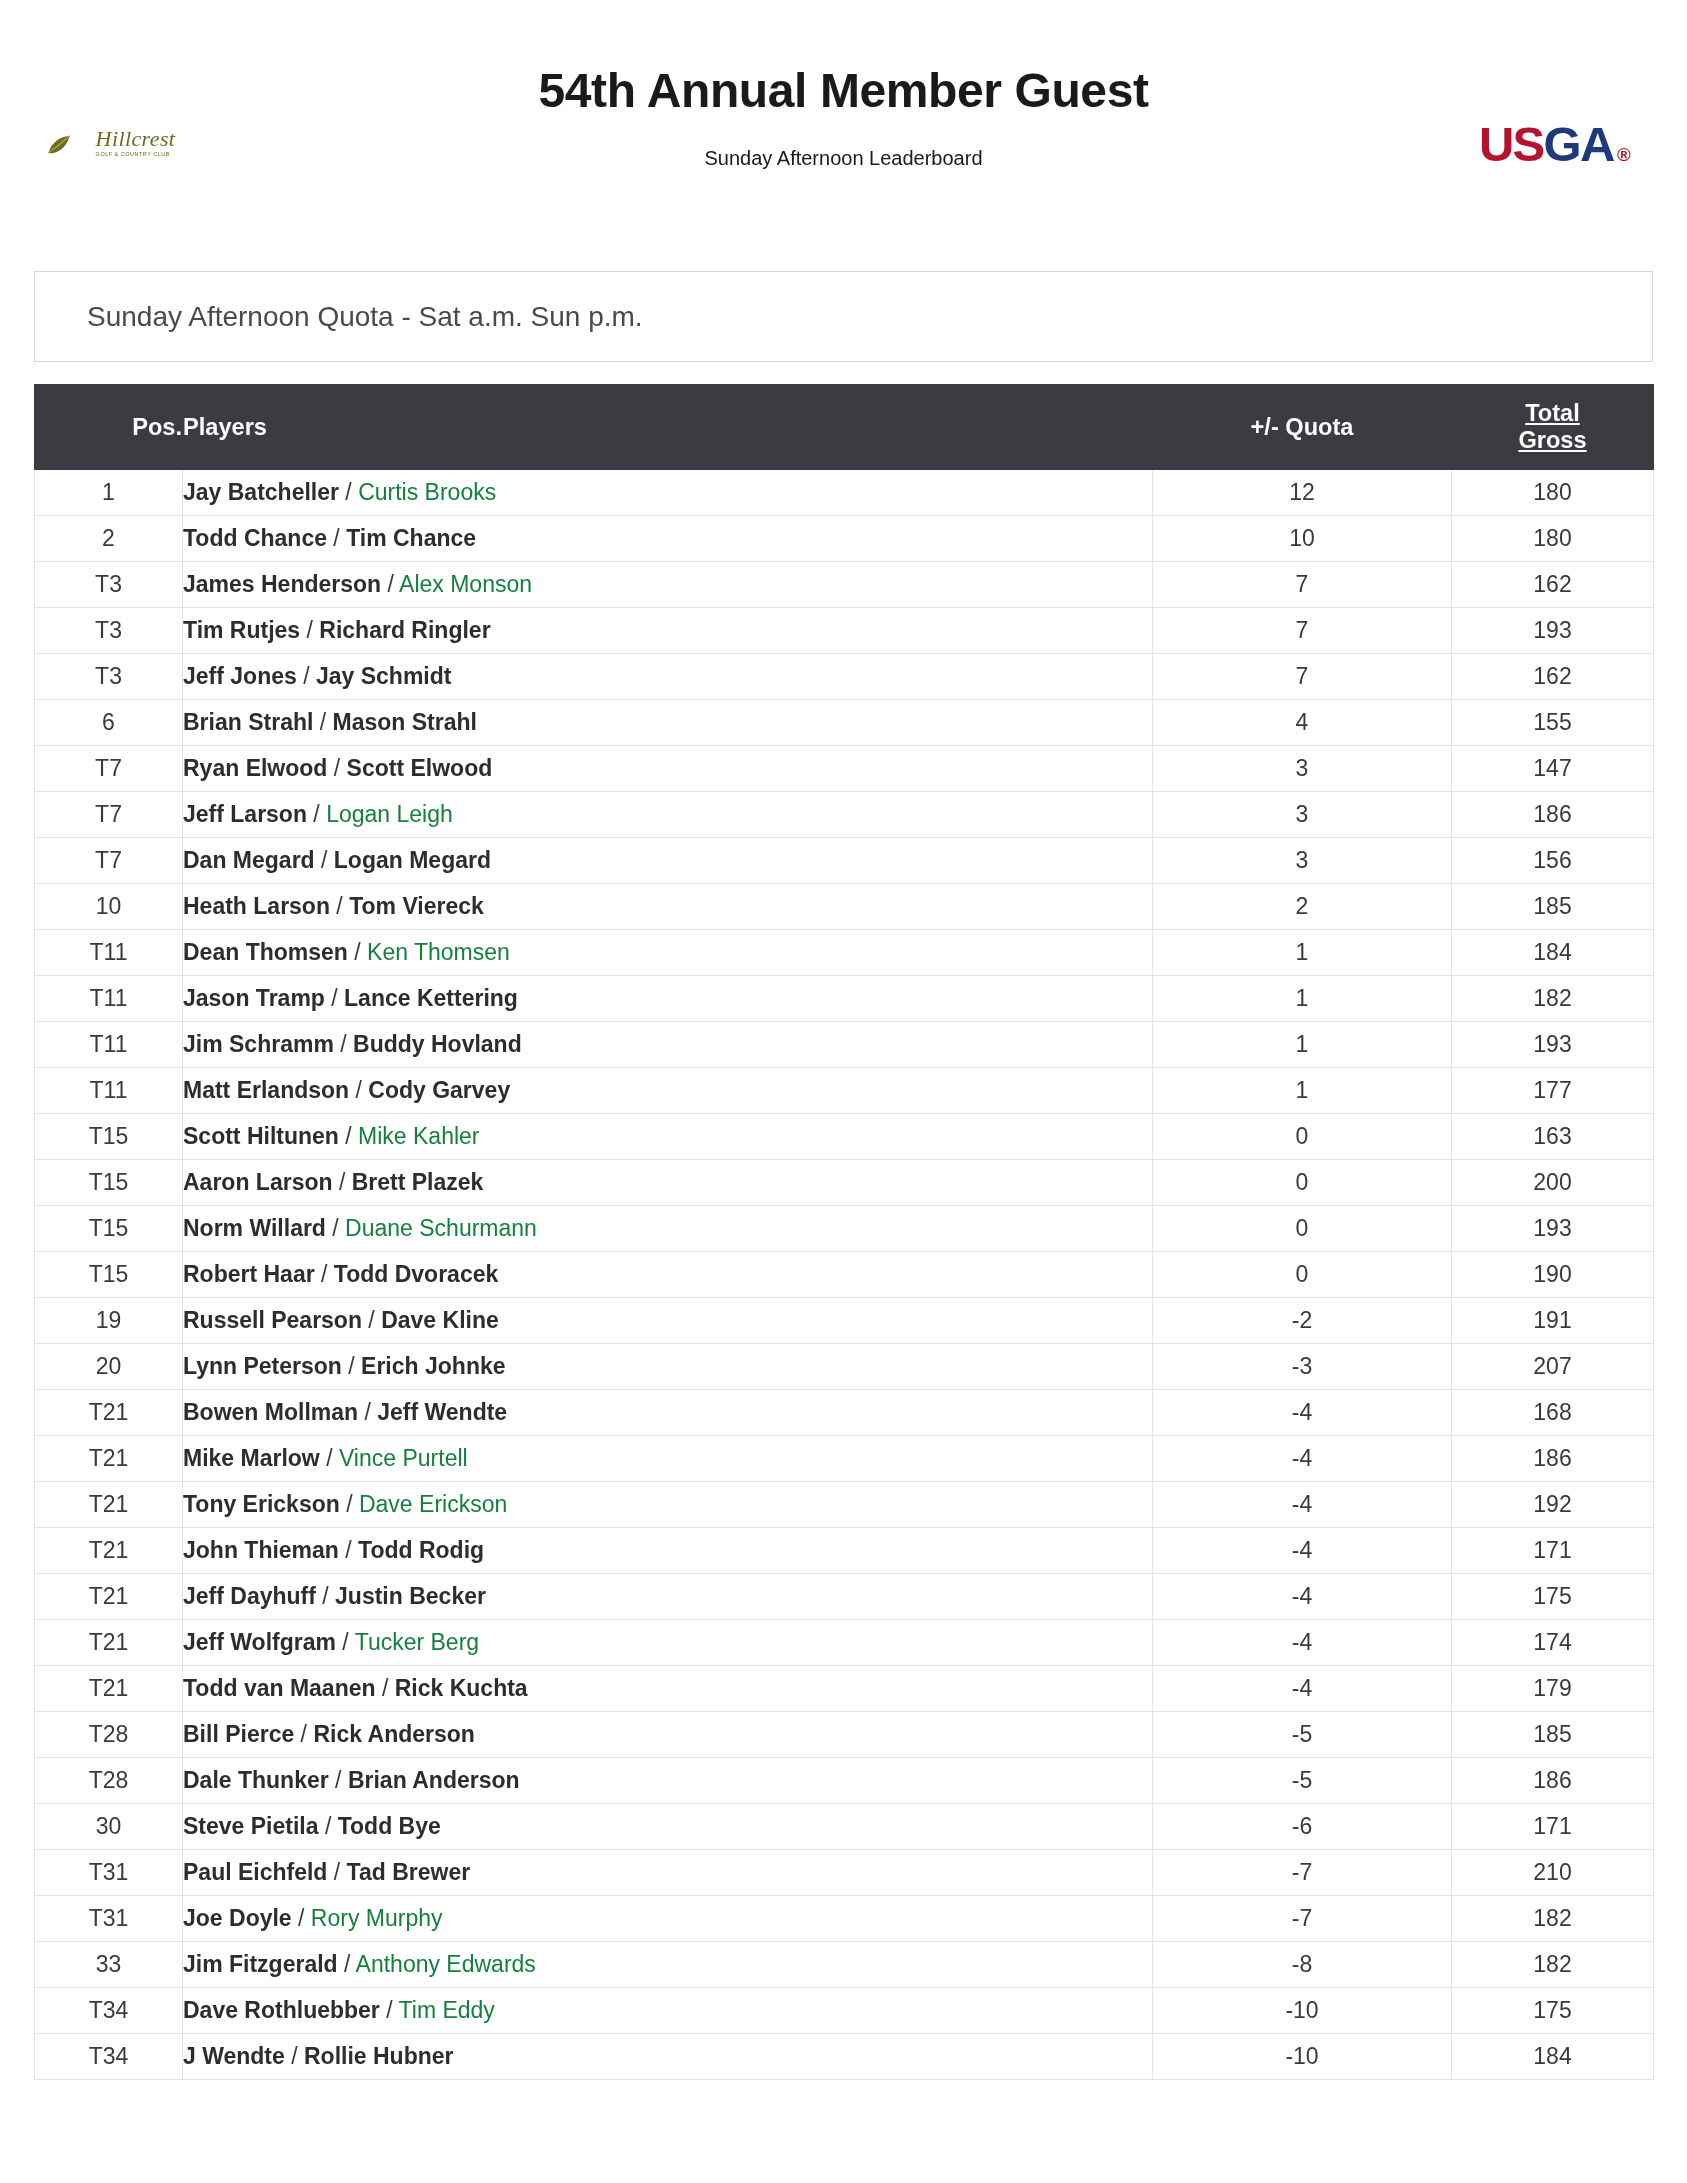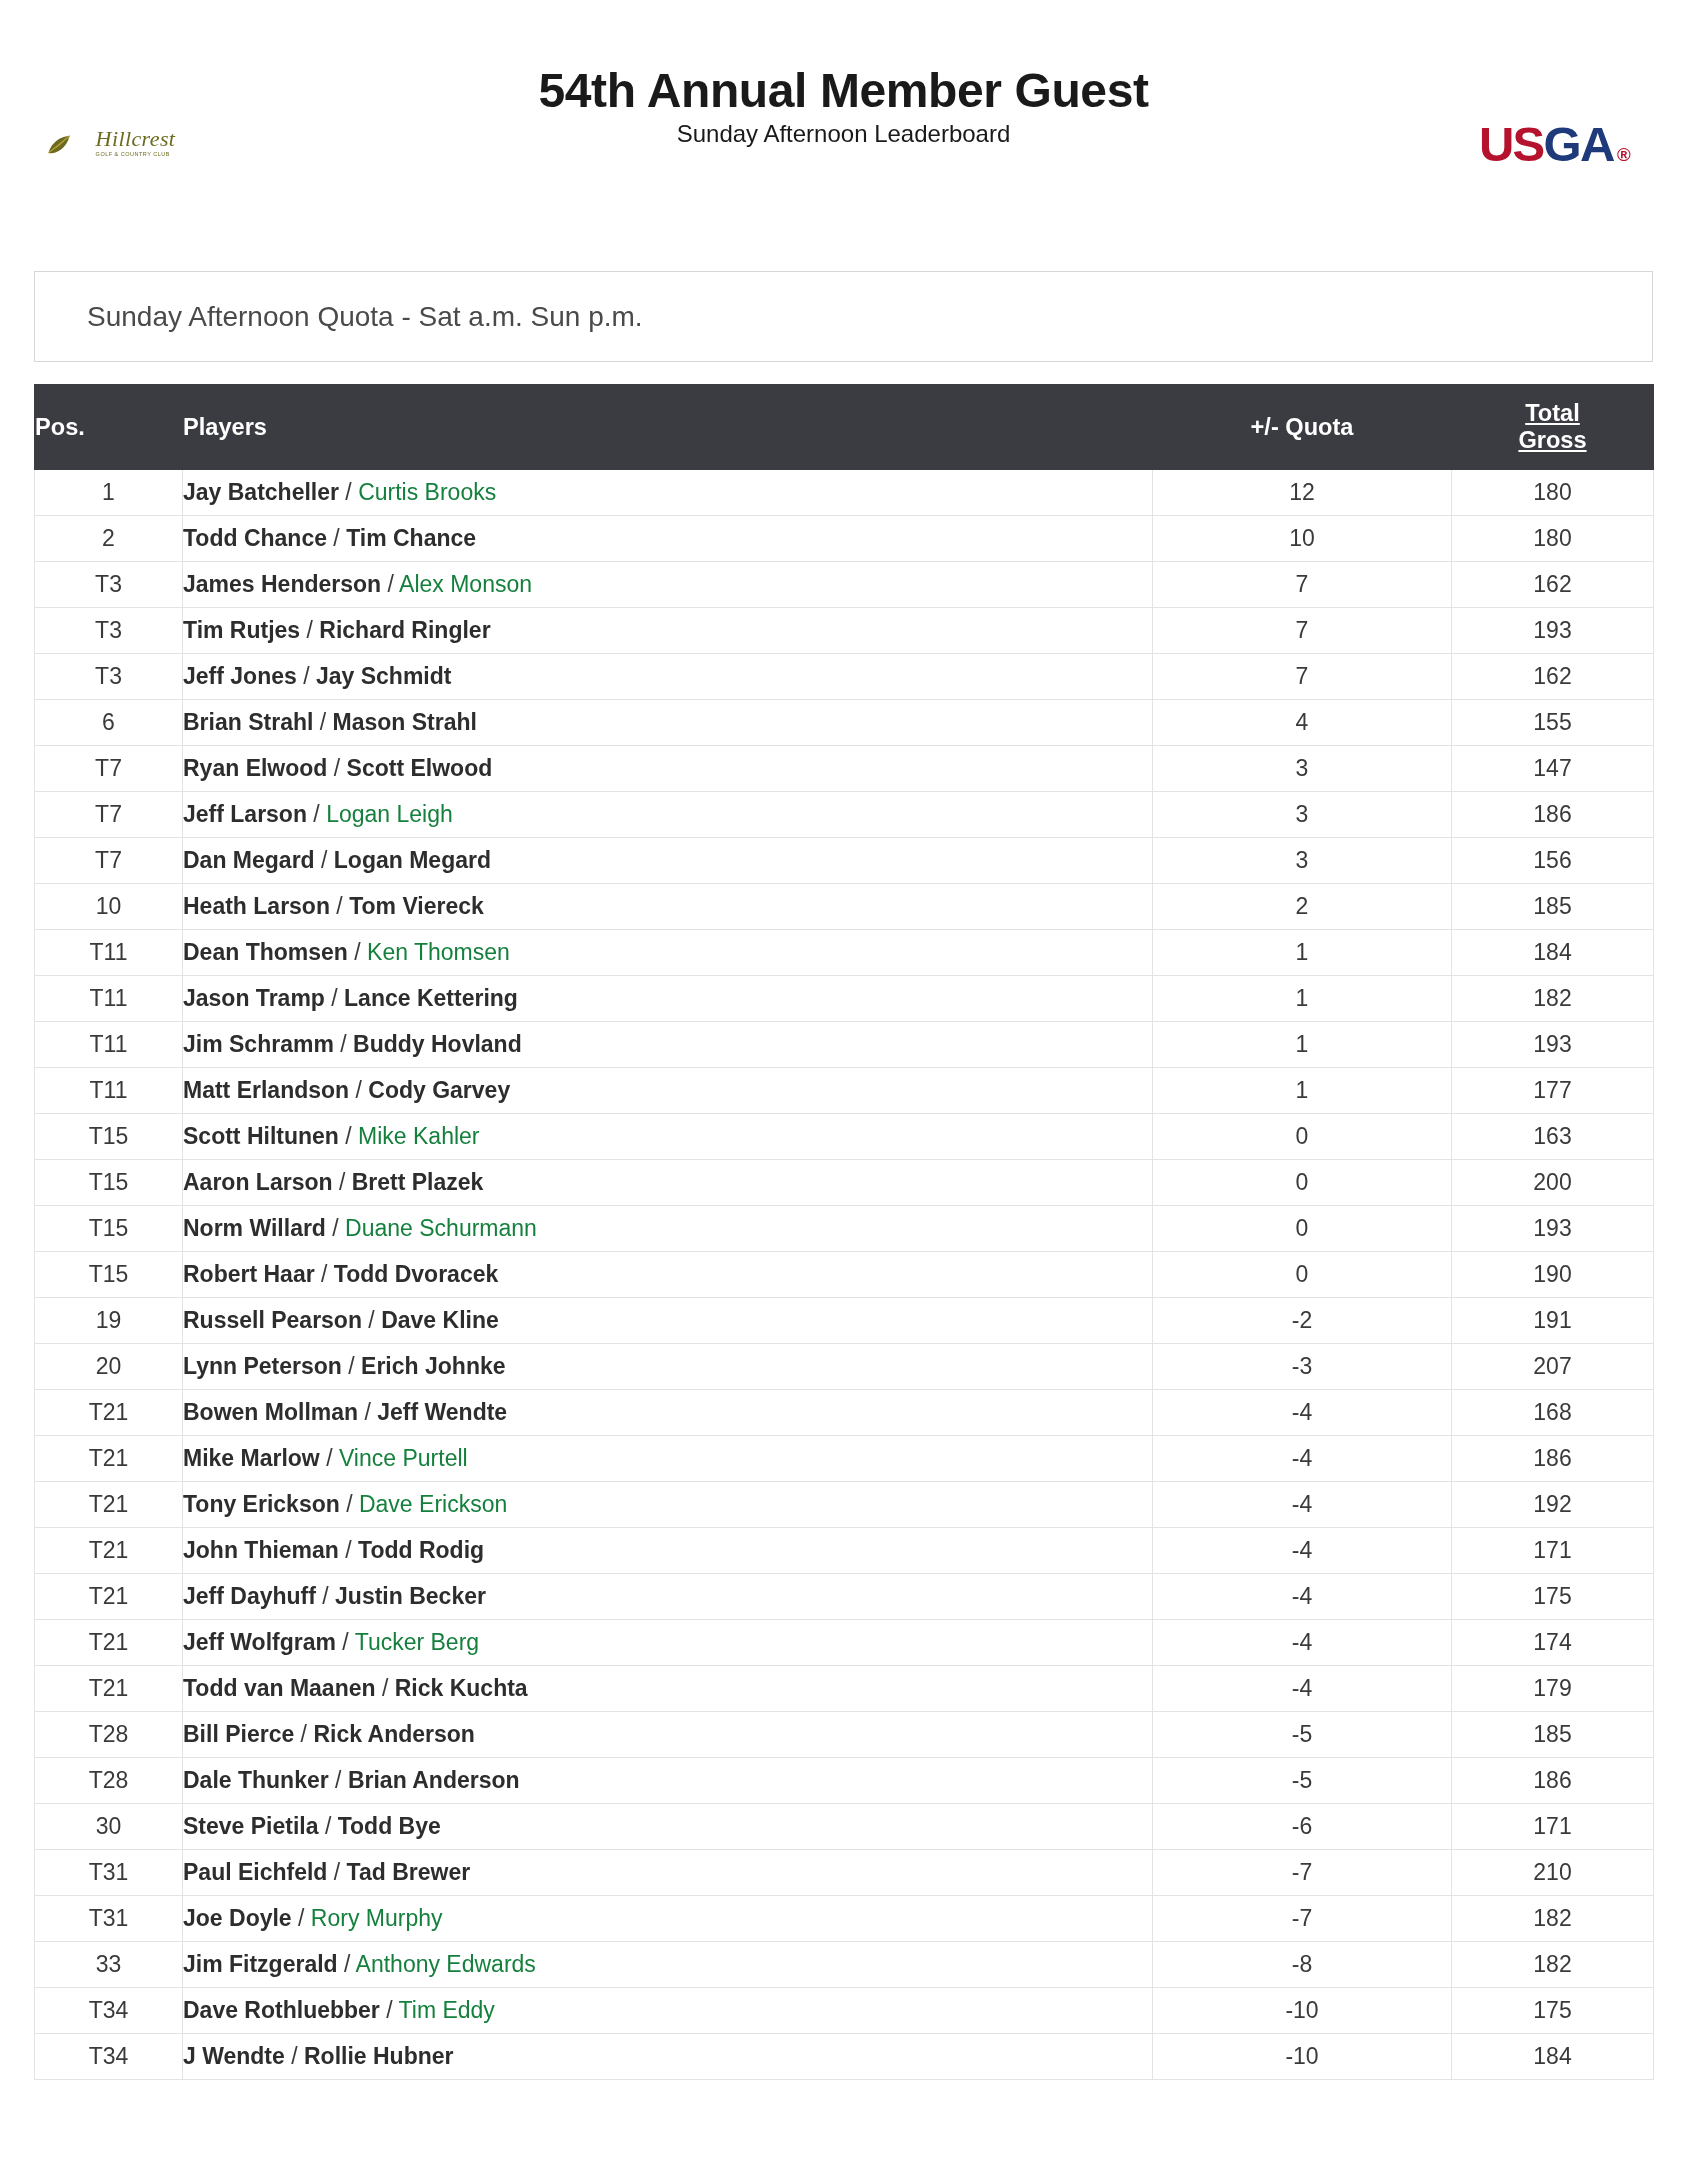--- a/index.html
+++ b/index.html
@@ -64,23 +64,23 @@
     text-align: center;
     padding-top: 63px;
   }
   .main-title {
     font-size: 48px;
     font-weight: bold;
     color: #1a1a1a;
     letter-spacing: -0.4px;
   }
   .sub-title {
-    font-size: 24px;
+    font-size: 20px;
     color: #1a1a1a;
-    margin-top: 2px;
+    margin-top: 29px;
   }
   .logo-right {
     position: absolute;
     right: 40px;
     top: 105px;
     width: 186px;
     height: 78px;
     display: flex;
     align-items: center;
     justify-content: center;
@@ -124,21 +124,21 @@
     table-layout: fixed;
   }
   table.leaderboard thead th {
     background: #3b3b42;
     color: #ffffff;
     font-size: 23.6px;
     font-weight: bold;
     padding: 15px 0;
     border: 0.8px solid #3b3b42;
   }
-  th.col-pos { width: 148px; text-align: left; }
+  th.col-pos { width: 148px; text-align: right; }
   th.col-players { text-align: left; padding-left: 22px; }
   th.col-quota { width: 299px; text-align: center; }
   th.col-gross { width: 202px; text-align: center; line-height: 1.15; text-decoration: underline; }
 
   table.leaderboard tbody td {
     font-size: 23px;
     color: #3a3a3a;
     border: 0.8px solid #e3e3e3;
     padding: 8.4px 0;
     height: 46px;

